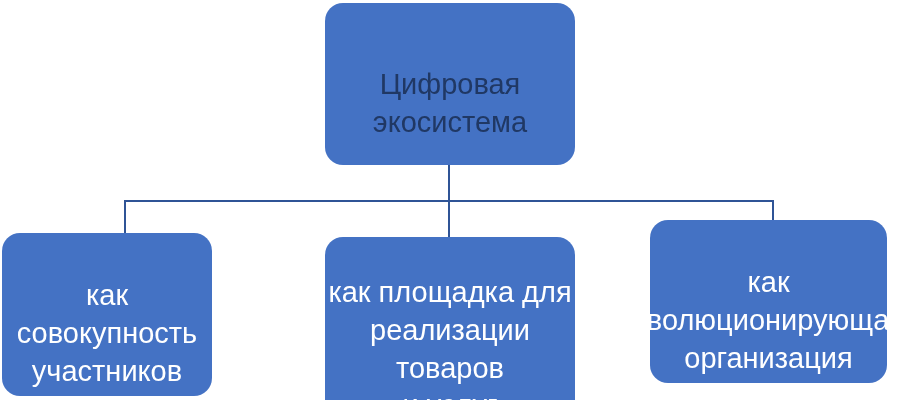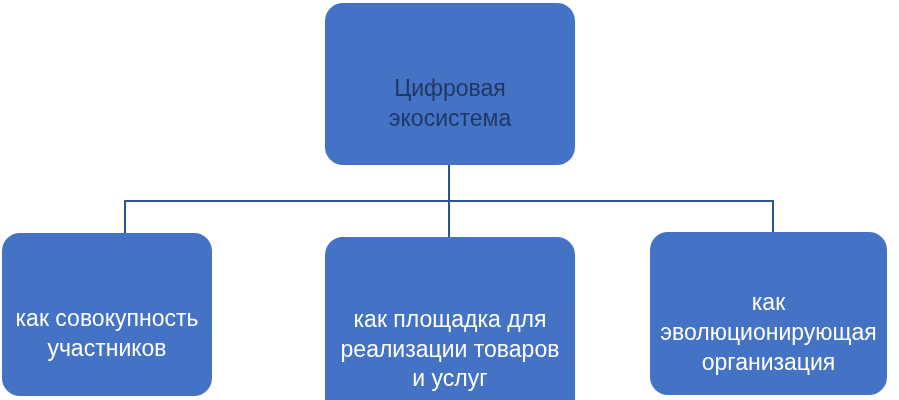--- a/index.html
+++ b/index.html
@@ -20,21 +20,21 @@
     background: var(--node-fill, #4472C4);
     border-radius: 18px;
     display: flex;
     align-items: center;
     justify-content: center;
     text-align: center;
     box-sizing: border-box;
   }
   .node .label {
     white-space: pre-line;
-    font-size: 23px;
+    font-size: 29px;
     line-height: 1.3;
     margin-top: 39px;
   }
   .node-root {
     left: 325px;
     top: 3px;
     width: 250px;
     height: 162px;
     color: var(--root-text, #203864);
   }
@@ -48,21 +48,21 @@
     height: 163px;
   }
   .node-child-2 {
     left: 325px;
     top: 237px;
     width: 250px;
     height: 186px;
   }
   .node-child-3 {
     left: 650px;
-    top: 232px;
+    top: 220px;
     width: 237px;
     height: 163px;
   }
   .connector {
     position: absolute;
     background: var(--connector, #2F5496);
   }
   .conn-root-drop {
     left: 448px;
     top: 165px;

